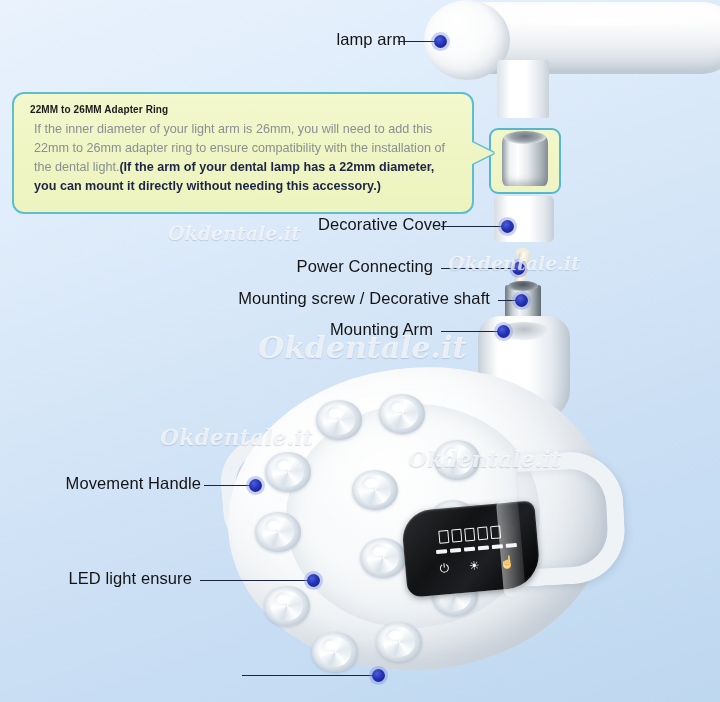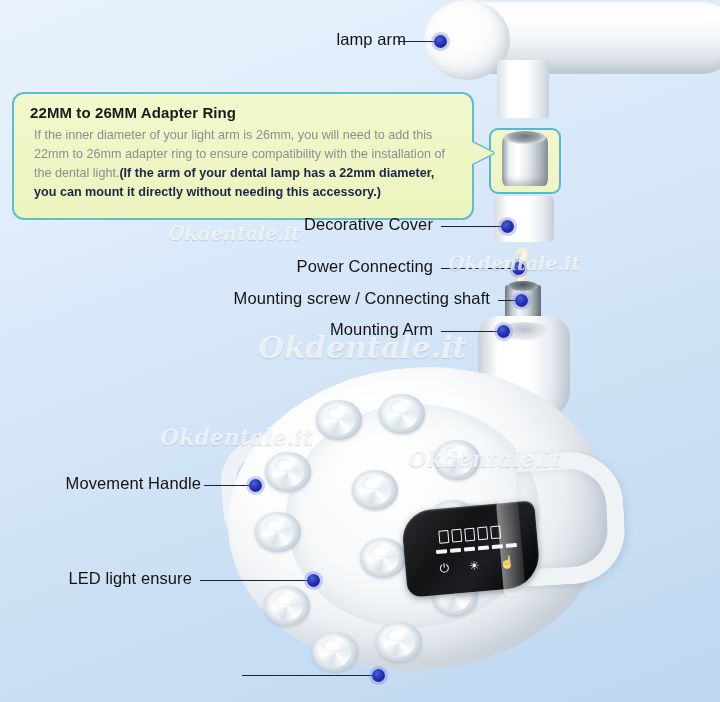--- a/index.html
+++ b/index.html
@@ -148,21 +148,21 @@
   .ico{color:#f0f3f6;font-size:12px;line-height:1;}
 
   
   .callout{
     position:absolute;left:12px;top:92px;width:462px;
     border:2px solid #5dbed2;border-radius:12px;box-sizing:border-box;
     background:linear-gradient(180deg,#f3f8cd 0%, #eef5c2 60%, #edf4bf 100%);
     padding:10px 14px 11px 16px;
   }
   .callout h3{
-    margin:0 0 5px 0;font-size:15px;font-weight:700;color:#1b1b1b;letter-spacing:.1px;
+    margin:0 0 5px 0;font-size:10px;font-weight:700;color:#1b1b1b;letter-spacing:.1px;
   }
   .callout p{
     margin:4px;font-size:12.6px;line-height:1.52;color:#8a8f93;
   }
   .callout p b{color:#1c2448;font-weight:700;}
   .tail{
     position:absolute;left:472px;top:142px;width:0;height:0;
     border-top:11px solid transparent;border-bottom:11px solid transparent;
     border-left:22px solid #eef5c2;
     filter:drop-shadow(1px 0 0 #5dbed2) drop-shadow(0 1px 0 #5dbed2) drop-shadow(0 -1px 0 #5dbed2);
@@ -254,27 +254,27 @@
   <div class="callout">
     <h3>22MM to 26MM Adapter Ring</h3>
     <p><span>If the inner diameter of your light arm is 26mm, you will need to add  this 22mm to 26mm adapter ring to ensure compatibility with the installation of the dental light.</span><b>(If the arm of your dental lamp has a 22mm diameter, you can mount it directly without needing this accessory.)</b></p>
   </div>
   <div class="tail"></div>
 
   <div id="labels">
       <div class="label" style="right: 314px; top: 30px;">lamp arm</div>
       <div class="leader" style="left: 398px; top: 41px; width: 39px;"></div>
       <div class="dot" style="left: 434px; top: 35px;"></div>
-      <div class="label" style="right: 287px; top: 215px;">Decorative Cover</div>
+      <div class="label" style="right: 273px; top: 215px;">Decorative Cover</div>
       <div class="leader" style="left: 441px; top: 226px; width: 63px;"></div>
       <div class="dot" style="left: 501px; top: 220px;"></div>
       <div class="label" style="right: 287px; top: 257px;">Power Connecting</div>
       <div class="leader" style="left: 441px; top: 268px; width: 74px;"></div>
       <div class="dot" style="left: 512px; top: 262px;"></div>
-      <div class="label" style="right: 230px; top: 289px;">Mounting screw / Connecting shaft</div>
+      <div class="label" style="right: 230px; top: 289px;">Mounting screw / Decorative shaft</div>
       <div class="leader" style="left: 498px; top: 300px; width: 20px;"></div>
       <div class="dot" style="left: 515px; top: 294px;"></div>
       <div class="label" style="right: 287px; top: 320px;">Mounting Arm</div>
       <div class="leader" style="left: 441px; top: 331px; width: 59px;"></div>
       <div class="dot" style="left: 497px; top: 325px;"></div>
       <div class="label" style="right: 519px; top: 474px;">Movement Handle</div>
       <div class="leader" style="left: 204px; top: 485px; width: 48px;"></div>
       <div class="dot" style="left: 249px; top: 479px;"></div>
       <div class="label" style="right: 528px; top: 569px;">LED light ensure</div>
       <div class="leader" style="left: 200px; top: 580px; width: 110px;"></div>

